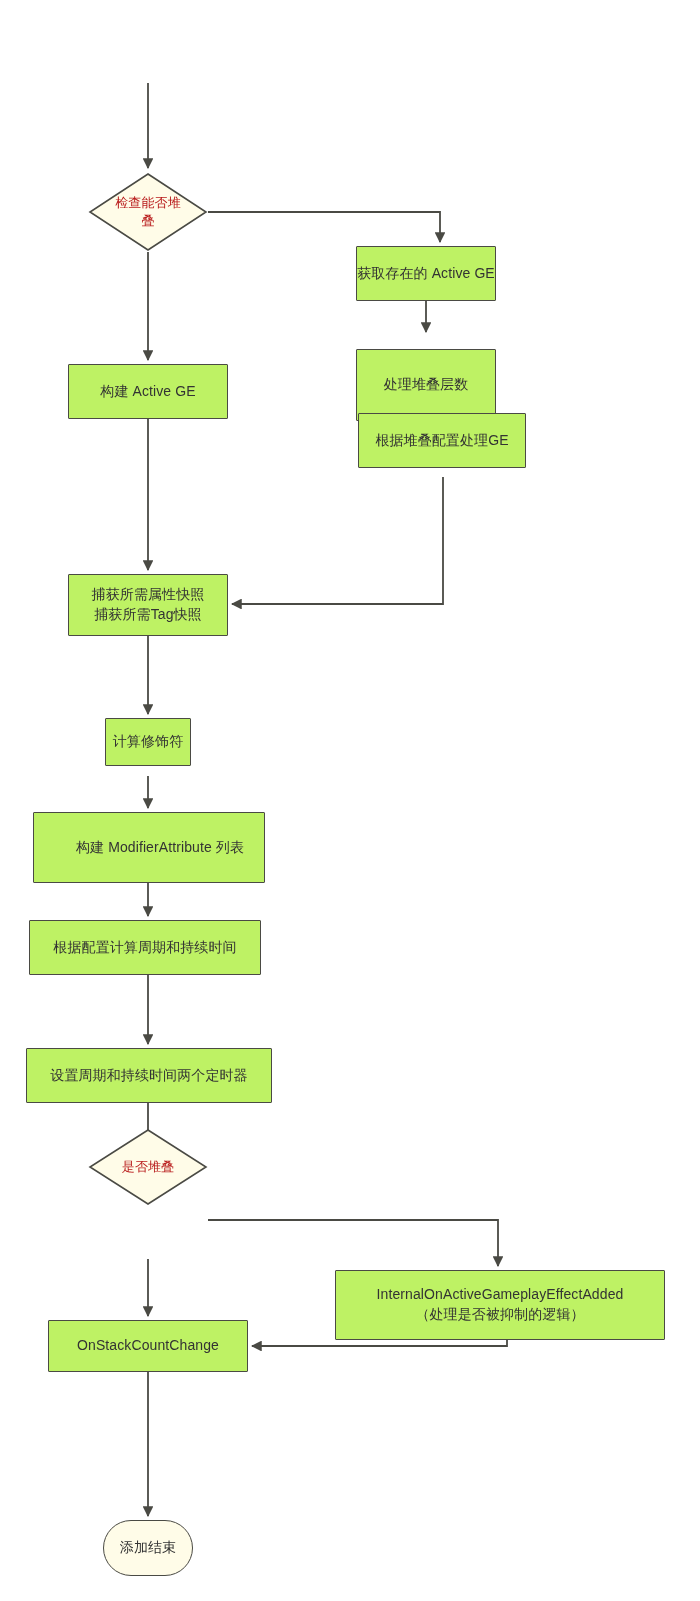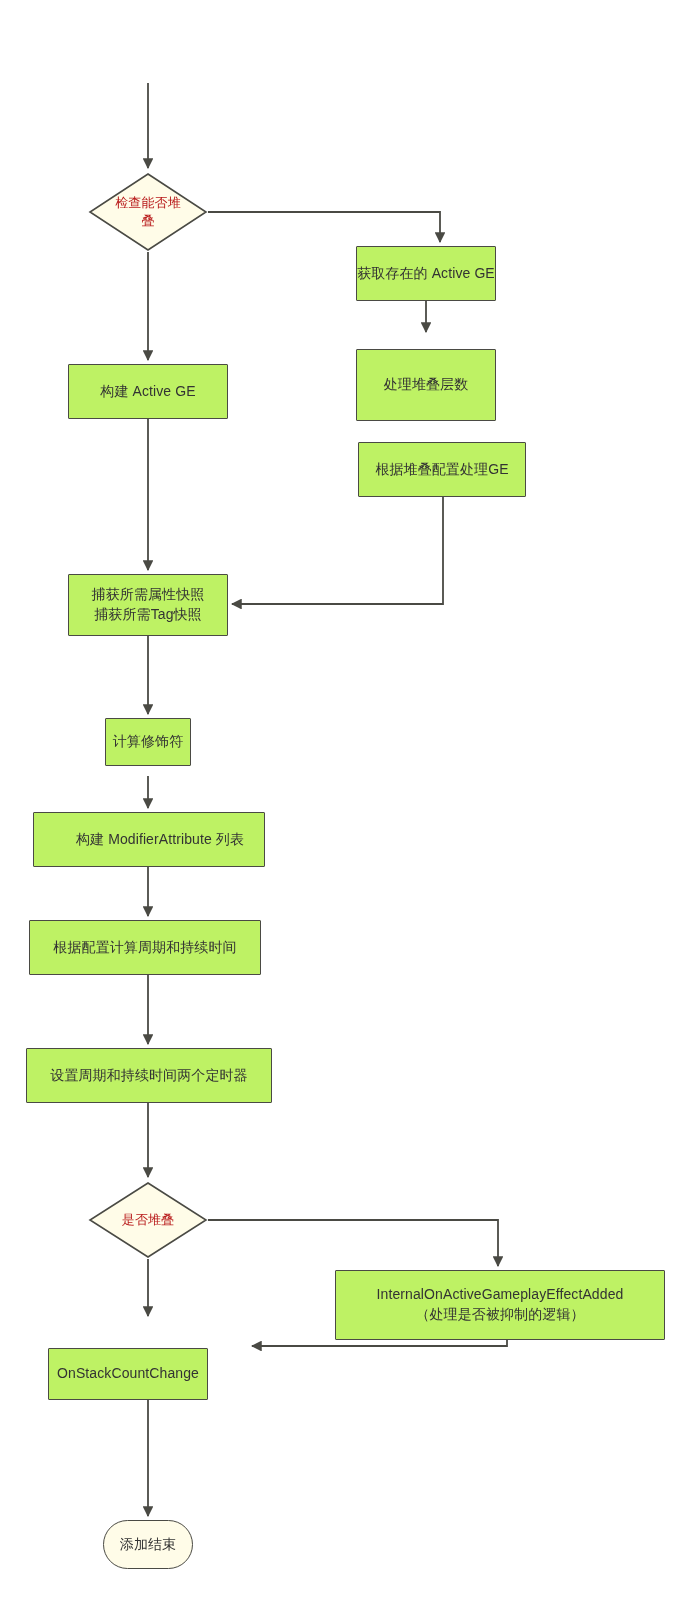--- a/index.html
+++ b/index.html
@@ -129,62 +129,62 @@
   </div>
 
   <div class="node process" style="left:356px; top:246px; width:140px; height:55px;">
     <span>获取存在的 Active GE</span>
   </div>
 
   <div class="node process" style="left:356px; top:336px; width:140px; height:72px;margin-top:13px;">
     <span>处理堆叠层数</span>
   </div>
 
-  <div class="node process" style="left:358px; top:442px; width:168px; height:55px;">
+  <div class="node process" style="left:358px; top:413px; width:168px; height:55px;">
     <span>根据堆叠配置处理GE</span>
   </div>
 
   <div class="node process" style="left:68px; top:364px; width:160px; height:55px;">
     <span>构建 Active GE</span>
   </div>
 
   <div class="node process" style="left:68px; top:574px; width:160px; height:62px;">
     <span>捕获所需属性快照
 捕获所需Tag快照</span>
   </div>
 
   <div class="node process" style="left:105px; top:718px; width:86px; height:48px;">
     <span>计算修饰符</span>
   </div>
 
-  <div class="node process" style="left:33px; top:812px; width:232px; height:55px;padding-left:22px;">
+  <div class="node process" style="left:33px; top:812px; width:232px; height:71px;padding-left:22px;">
     <span>构建 ModifierAttribute 列表</span>
   </div>
 
   <div class="node process" style="left:29px; top:920px; width:232px; height:55px;">
     <span>根据配置计算周期和持续时间</span>
   </div>
 
   <div class="node process" style="left:26px; top:1048px; width:246px; height:55px;">
     <span>设置周期和持续时间两个定时器</span>
   </div>
 
-  <div class="node decision" style="left:88px; top:1181px; width:120px; height:78px;">
+  <div class="node decision" style="left:88px; top:1128px; width:120px; height:78px;">
     <svg class="dshape" viewBox="0 0 120 78" xmlns="http://www.w3.org/2000/svg">
       <polygon points="60,2 118,39 60,76 2,39" fill="#fffce8" stroke="#4a4a44" stroke-width="1.6"></polygon>
     </svg>
     <span class="dlabel">是否堆叠</span>
   </div>
 
   <div class="node process" style="left:335px; top:1270px; width:330px; height:70px;">
     <span>InternalOnActiveGameplayEffectAdded
 （处理是否被抑制的逻辑）</span>
   </div>
 
-  <div class="node process" style="left:48px; top:1320px; width:160px; height:52px;margin-top:28px;">
+  <div class="node process" style="left:48px; top:1320px; width:200px; height:52px;">
     <span>OnStackCountChange</span>
   </div>
 
-  <div class="node terminal" style="left:103px; top:1520px; width:90px; height:49px;">
+  <div class="node terminal" style="left:103px; top:1520px; width:90px; height:56px;">
     <span>添加结束</span>
   </div>
 
 </div>
 
 </body></html>

